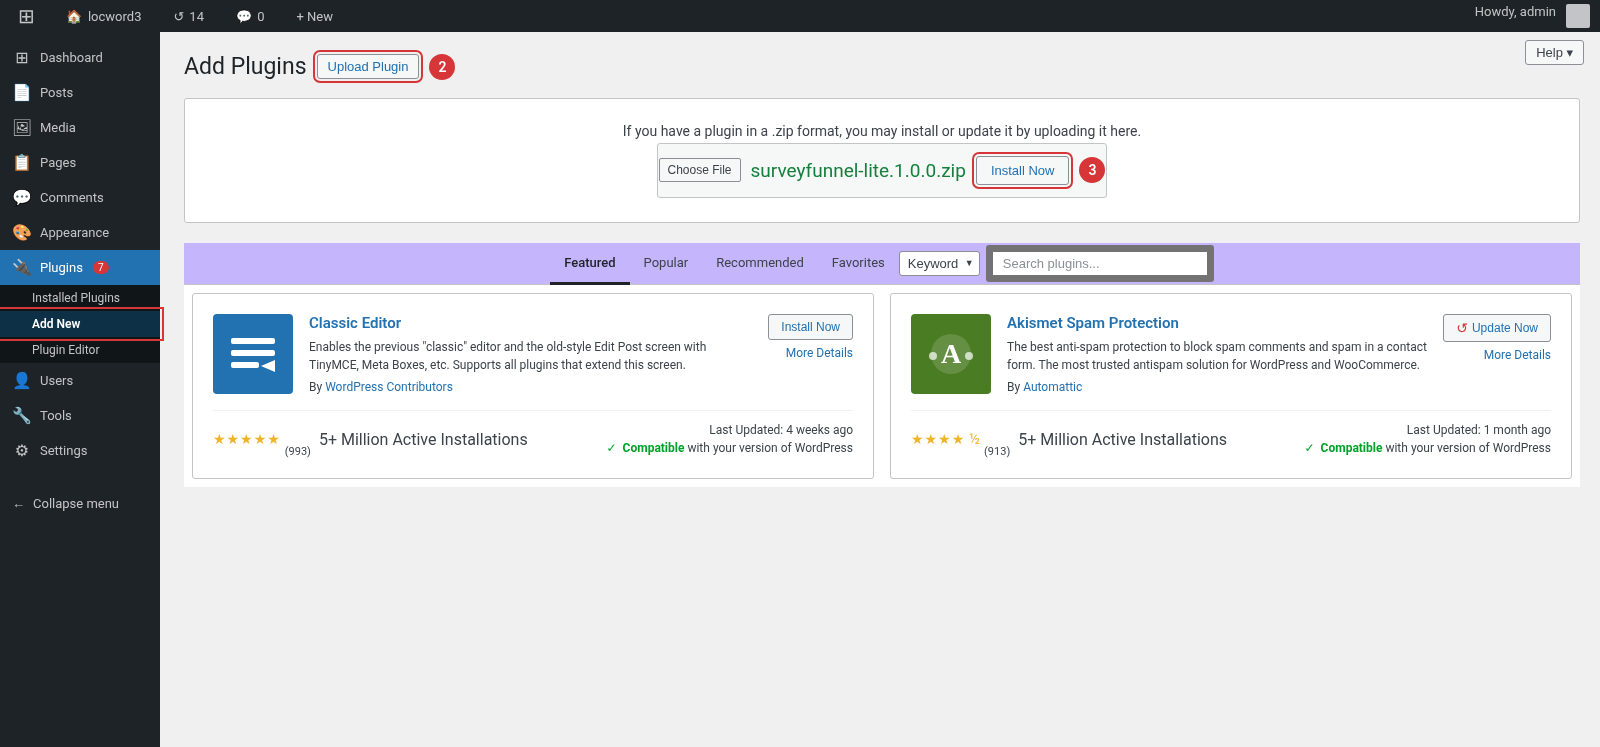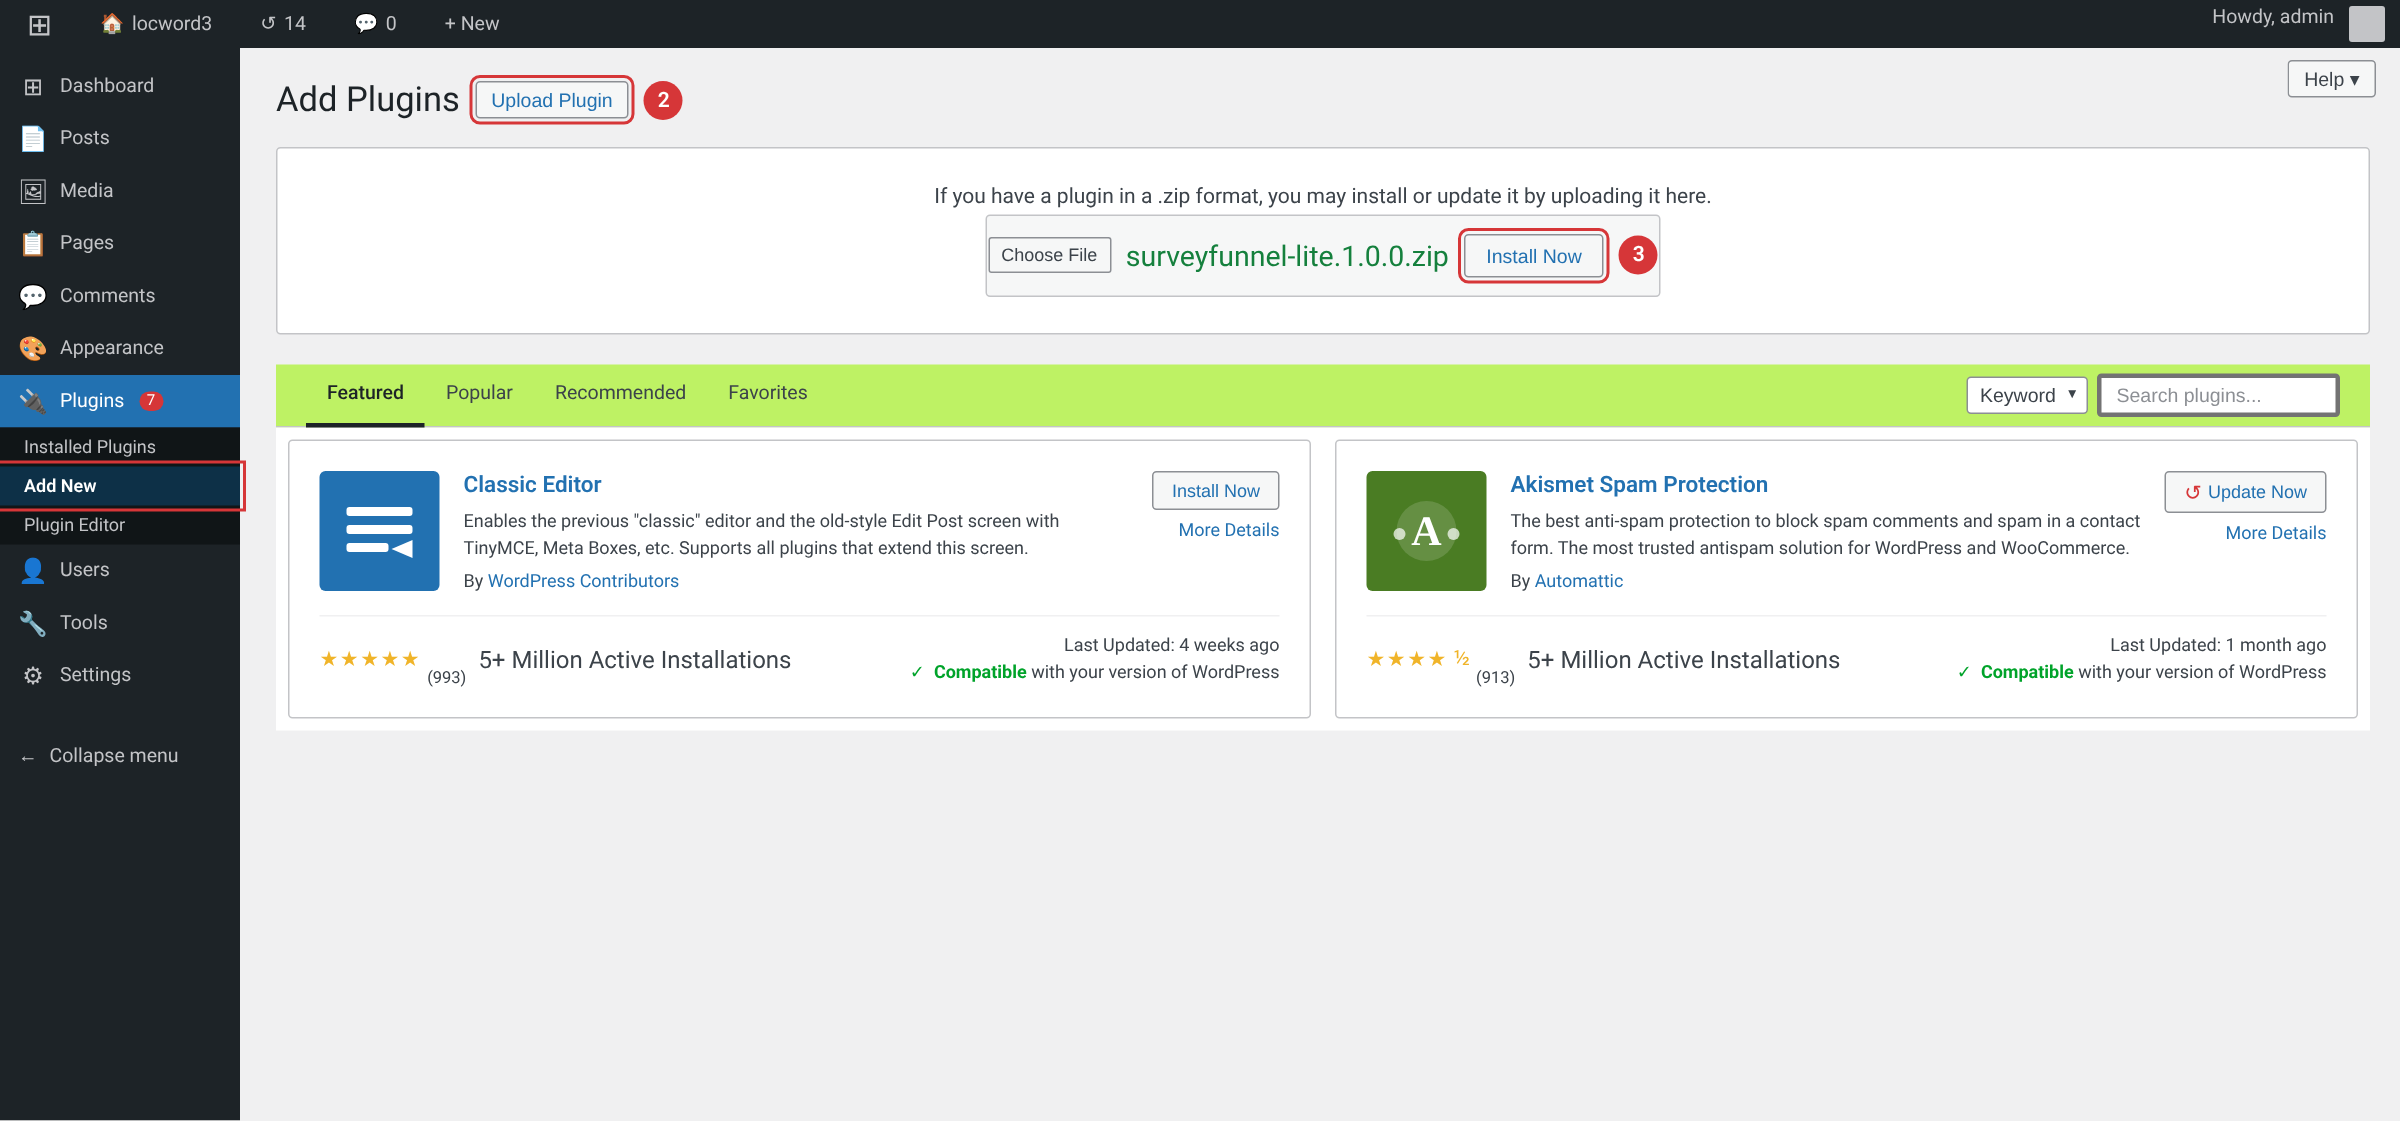--- a/index.html
+++ b/index.html
@@ -41,21 +41,21 @@
       color: #c3c4c7;
       cursor: pointer;
       font-size: 13px;
       text-decoration: none;
     }
     .menu-item.active { background: #2271b1; color: #fff; }
     .menu-item .menu-icon { font-size: 16px; width: 20px; text-align: center; }
     .menu-item .badge { background: #d63638; color: #fff; border-radius: 9px; padding: 1px 5px; font-size: 10px; margin-left: 2px; }
 
     .submenu { background: #101517; }
-    .submenu .menu-item { padding: 6px 12px 6px 16px; font-size: 12px; }
+    .submenu .menu-item { padding: 6px 12px 6px 32px; font-size: 12px; }
     .submenu .menu-item.active-sub { color: #fff; font-weight: 600; background: #0d3047; }
 
     
     #wpbody-content {
       flex: 1;
       padding: 20px 20px 20px 24px;
       background: #f0f0f1;
     }
 
     .page-title-area {
@@ -121,26 +121,26 @@
       padding: 6px 14px;
       font-size: 13px;
       cursor: pointer;
       border-radius: 3px;
       outline: 2px solid #d63638;
       outline-offset: 2px;
     }
 
     
     .plugin-tabs {
-      background: #bef264;
+      background: #c4b5fd;
       border-bottom: 1px solid #c3c4c7;
       display: flex;
       align-items: center;
       padding: 0 20px;
-      justify-content: space-between;
+      justify-content: center;
     }
     .tab-list { display: flex; gap: 0; }
     .tab-item {
       padding: 12px 14px;
       font-size: 13px;
       color: #3c434a;
       cursor: pointer;
       border-bottom: 3px solid transparent;
       margin-bottom: -1px;
     }
@@ -157,25 +157,25 @@
       border-radius: 3px;
       color: #3c434a;
       background: #fff;
       appearance: none;
       -webkit-appearance: none;
       padding-right: 20px;
     }
     .tab-search-select-wrap { position: relative; }
     .tab-search-select-wrap::after { content: "▼"; font-size: 9px; position: absolute; right: 6px; top: 50%; transform: translateY(-50%); pointer-events: none; color: #3c434a; }
     .tab-search input {
-      border: 3px solid #737373;
+      border: 7px solid #737373;
       padding: 4px 10px;
       font-size: 13px;
       border-radius: 3px;
-      width: 162px;
+      width: 228px;
       color: #3c434a;
     }
     .tab-search input::placeholder { color: #8c8f94; }
 
     
     .plugin-list-info {
       padding: 12px 20px;
       font-size: 13px;
       color: #3c434a;
       background: #fff;

